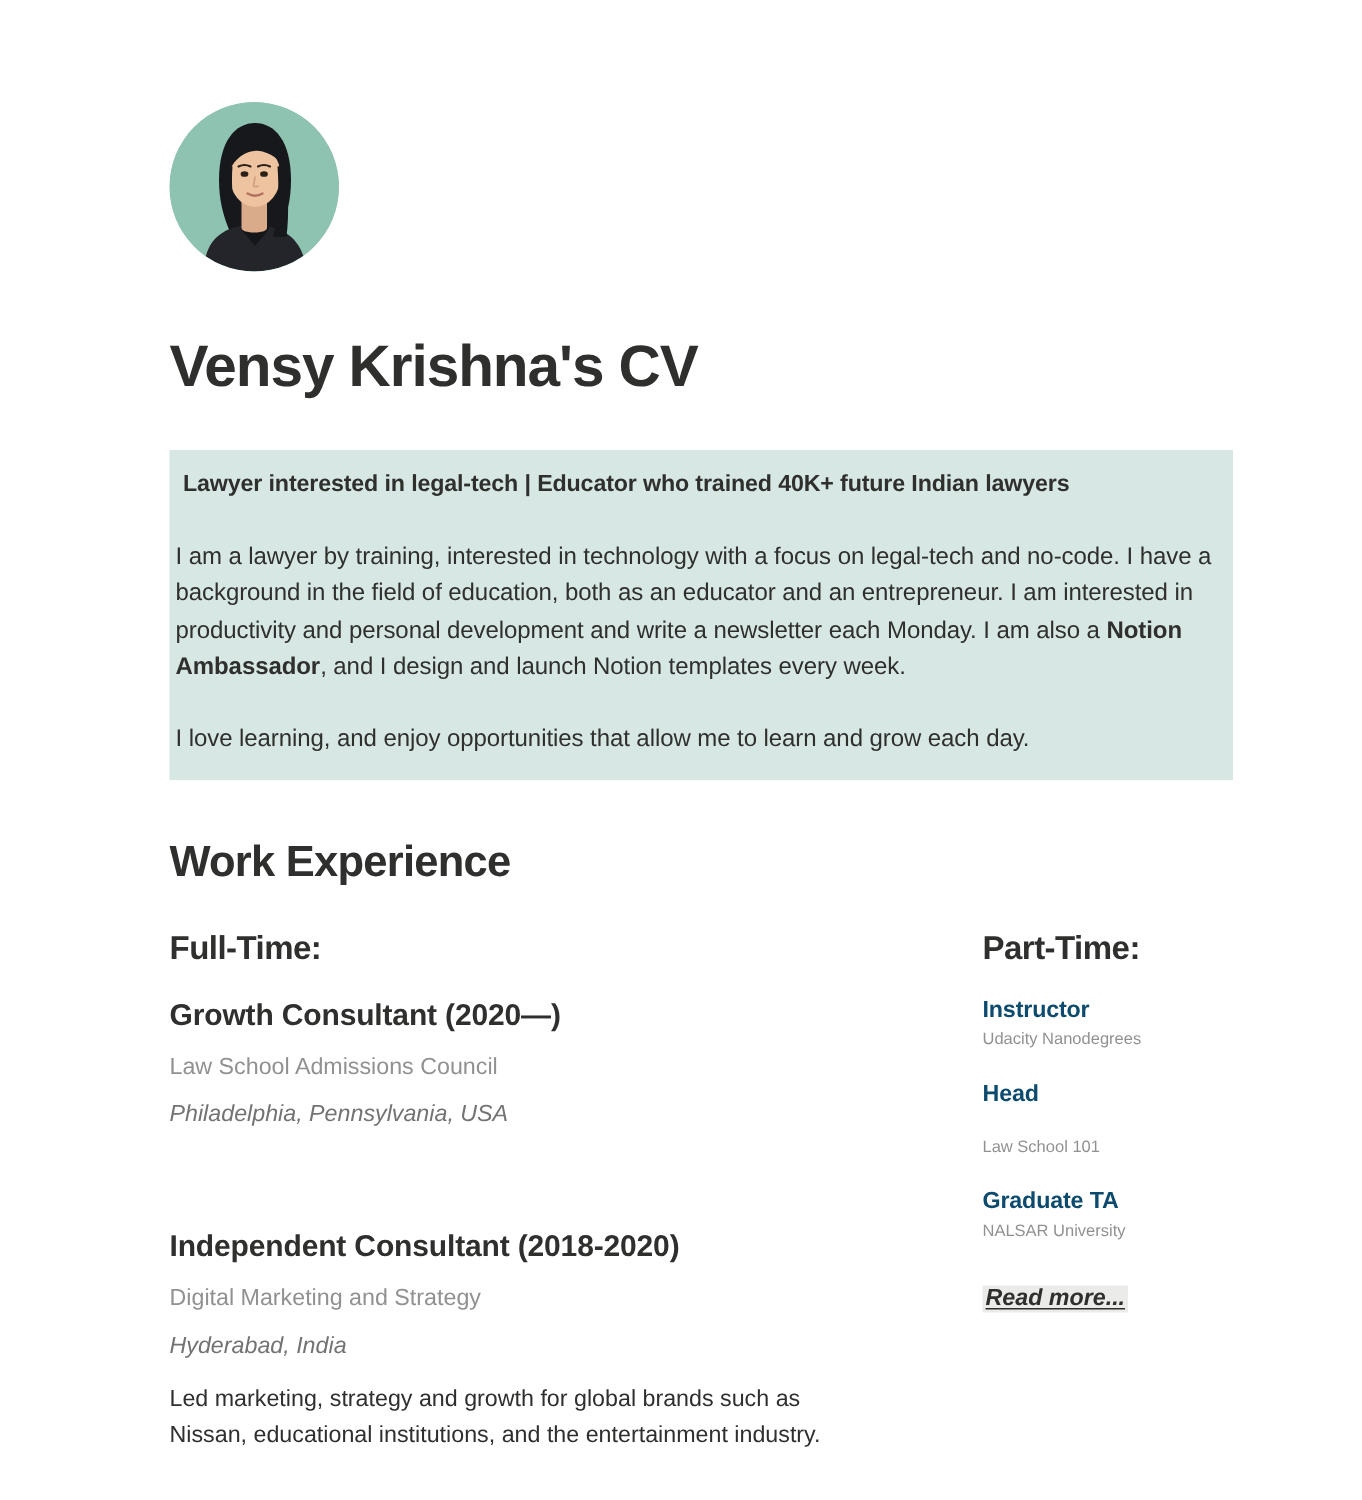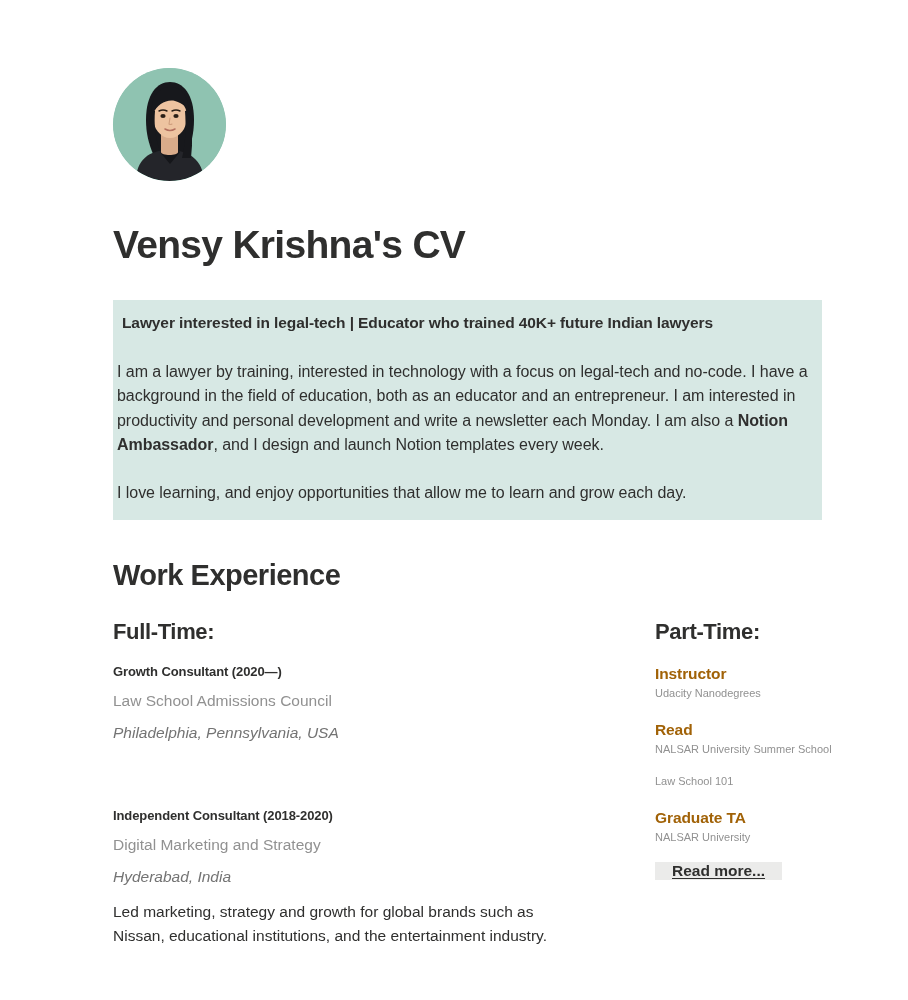--- a/index.html
+++ b/index.html
@@ -100,21 +100,21 @@
     letter-spacing: -0.35px;
     line-height: 1.25;
     margin: 0 0 16px 0;
     color: #2f2f2e;
   }
 
   .job { margin-bottom: 0; }
   .job + .job { margin-top: 62px; }
 
   .job-title {
-    font-size: 13px;
+    font-size: 20px;
     font-weight: 700;
     line-height: 1.5;
     letter-spacing: -0.1px;
     color: #2f2f2e;
     margin-bottom: 8px;
   }
   .job-org {
     font-size: 15.5px;
     color: #919191;
     line-height: 1.5;
@@ -133,39 +133,40 @@
     color: #2f2f2e;
     max-width: 470px;
   }
 
   
   .role { margin-bottom: 16px; }
   .role-title {
     font-size: 15.5px;
     font-weight: 700;
     line-height: 1.5;
-    color: #a16207;
+    color: #0c4a6e;
     letter-spacing: -0.1px;
   }
   .role-org {
     font-size: 11px;
     color: #919191;
     line-height: 1.5;
   }
   .read-more {
     display: inline-block;
     font-size: 15.5px;
+    font-style: italic;
     font-weight: 600;
     color: #2f2f2e;
     background: #ebebea;
     text-decoration: underline;
     text-underline-offset: 2px;
-    padding: 0 17px;
+    padding: 0 2px;
     cursor: pointer;
-    margin-top: 0px;
+    margin-top: 12px;
   }
 </style>
 </head>
 <body>
 
 <div class="page">
 
   <div class="avatar-wrap">
     <div class="avatar">
       <svg viewBox="0 0 113 113" xmlns="http://www.w3.org/2000/svg">
@@ -237,22 +238,21 @@
 
     <div class="col-right">
       <h3 class="col-heading">Part-Time:</h3>
 
       <div class="role">
         <div class="role-title">Instructor</div>
         <div class="role-org">Udacity Nanodegrees</div>
       </div>
 
       <div class="role">
-        <div class="role-title">Read</div>
-        <div class="role-org">NALSAR University Summer School</div>
+        <div class="role-title">Head</div>
       </div>
 
       <div class="role">
         <div class="role-org">Law School 101</div>
       </div>
 
       <div class="role">
         <div class="role-title">Graduate TA</div>
         <div class="role-org">NALSAR University</div>
       </div>

